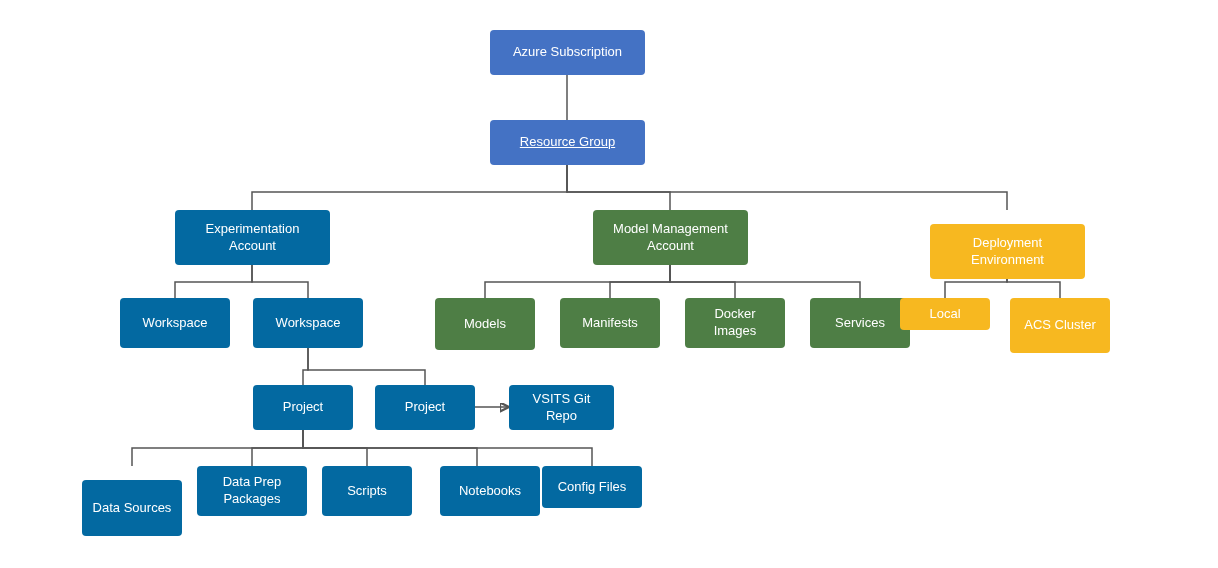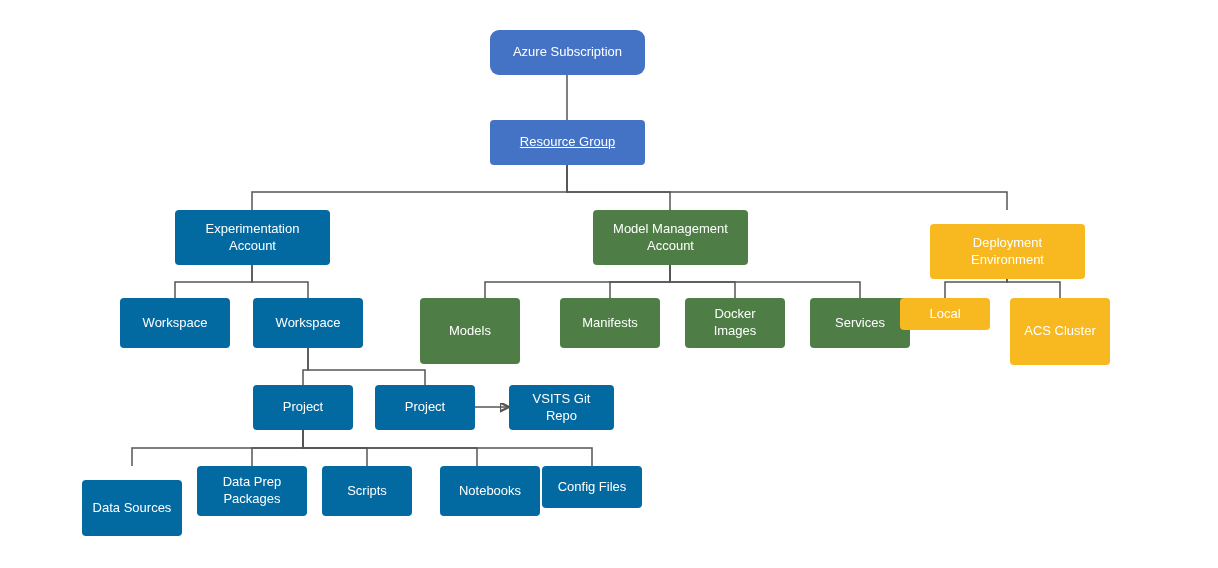--- a/index.html
+++ b/index.html
@@ -99,33 +99,33 @@
     <defs>
       <marker id="arrowRight" markerWidth="8" markerHeight="8" refX="6" refY="3" orient="auto">
         <path d="M0,0 L0,6 L6,3 z" fill="#E36C09"></path>
       </marker>
       <marker id="arrowLeft" markerWidth="8" markerHeight="8" refX="0" refY="3" orient="auto-start-reverse">
         <path d="M0,0 L0,6 L6,3 z" fill="#E36C09"></path>
       </marker>
     </defs>
   </svg>
 
-  <div class="node blue" style="left:490px;top:30px;width:155px;height:45px;border-radius:9px;">Azure Subscription</div>
+  <div class="node blue" style="left:490px;top:30px;width:155px;height:45px;">Azure Subscription</div>
   <div class="node blue" style="left:490px;top:120px;width:155px;height:45px;text-decoration:underline;">Resource Group</div>
   <div class="node orange" style="left:175px;top:210px;width:155px;height:55px;">Experimentation Account</div>
   <div class="node green" style="left:593px;top:210px;width:155px;height:55px;">Model Management Account</div>
   <div class="node yellow" style="left:930px;top:210px;width:155px;height:55px;margin-top:14px;">Deployment Environment</div>
   <div class="node orange" style="left:120px;top:298px;width:110px;height:50px;">Workspace</div>
   <div class="node orange" style="left:253px;top:298px;width:110px;height:50px;">Workspace</div>
-  <div class="node green" style="left:420px;top:298px;width:100px;height:66px;">Models</div>
+  <div class="node green" style="left:435px;top:298px;width:100px;height:52px;">Models</div>
   <div class="node green" style="left:560px;top:298px;width:100px;height:50px;">Manifests</div>
   <div class="node green" style="left:685px;top:298px;width:100px;height:50px;">Docker Images</div>
   <div class="node green" style="left:810px;top:298px;width:100px;height:50px;">Services</div>
   <div class="node yellow" style="left:900px;top:298px;width:90px;height:32px;">Local</div>
-  <div class="node yellow" style="left:1010px;top:298px;width:100px;height:67px;">ACS Cluster</div>
+  <div class="node yellow" style="left:1010px;top:298px;width:100px;height:55px;">ACS Cluster</div>
   <div class="node orange" style="left:253px;top:385px;width:100px;height:45px;">Project</div>
   <div class="node orange" style="left:375px;top:385px;width:100px;height:45px;">Project</div>
   <div class="node orange" style="left:509px;top:385px;width:105px;height:45px;">VSITS Git Repo</div>
   <div class="node orange" style="left:82px;top:480px;width:100px;height:56px;">Data Sources</div>
   <div class="node orange" style="left:197px;top:466px;width:110px;height:50px;">Data Prep Packages</div>
   <div class="node orange" style="left:322px;top:466px;width:90px;height:50px;">Scripts</div>
   <div class="node orange" style="left:427px;top:466px;width:100px;height:50px;margin-left:13px;">Notebooks</div>
   <div class="node orange" style="left:542px;top:466px;width:100px;height:42px;">Config Files</div>
 </div>
 

